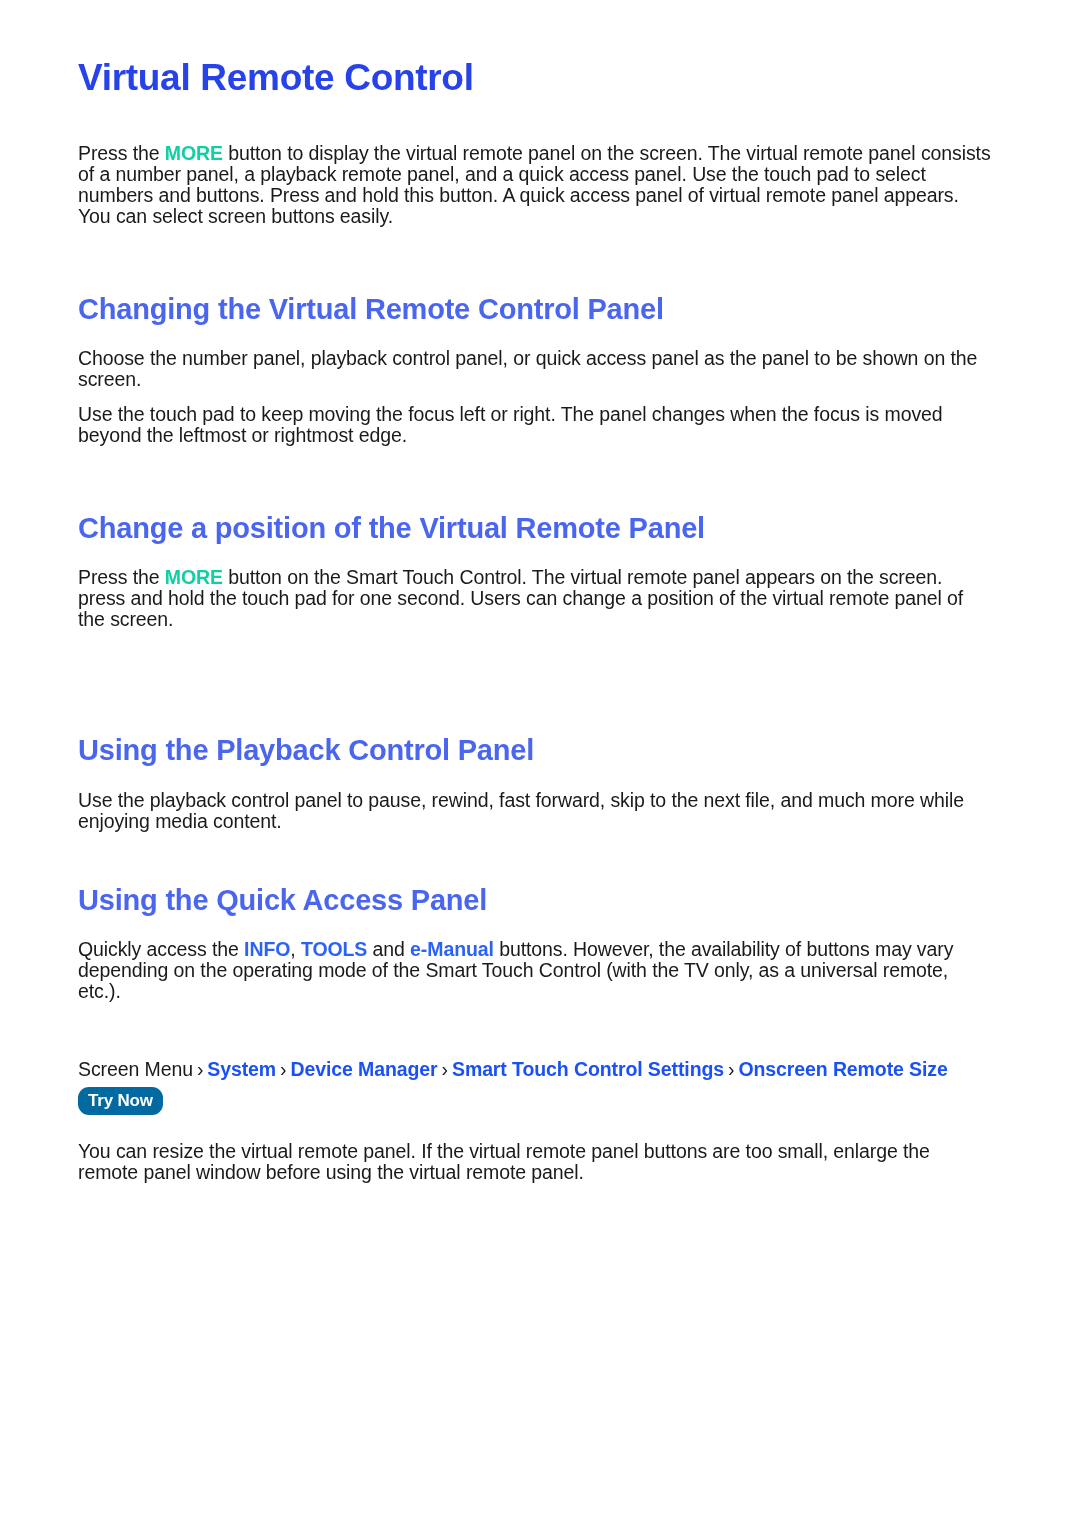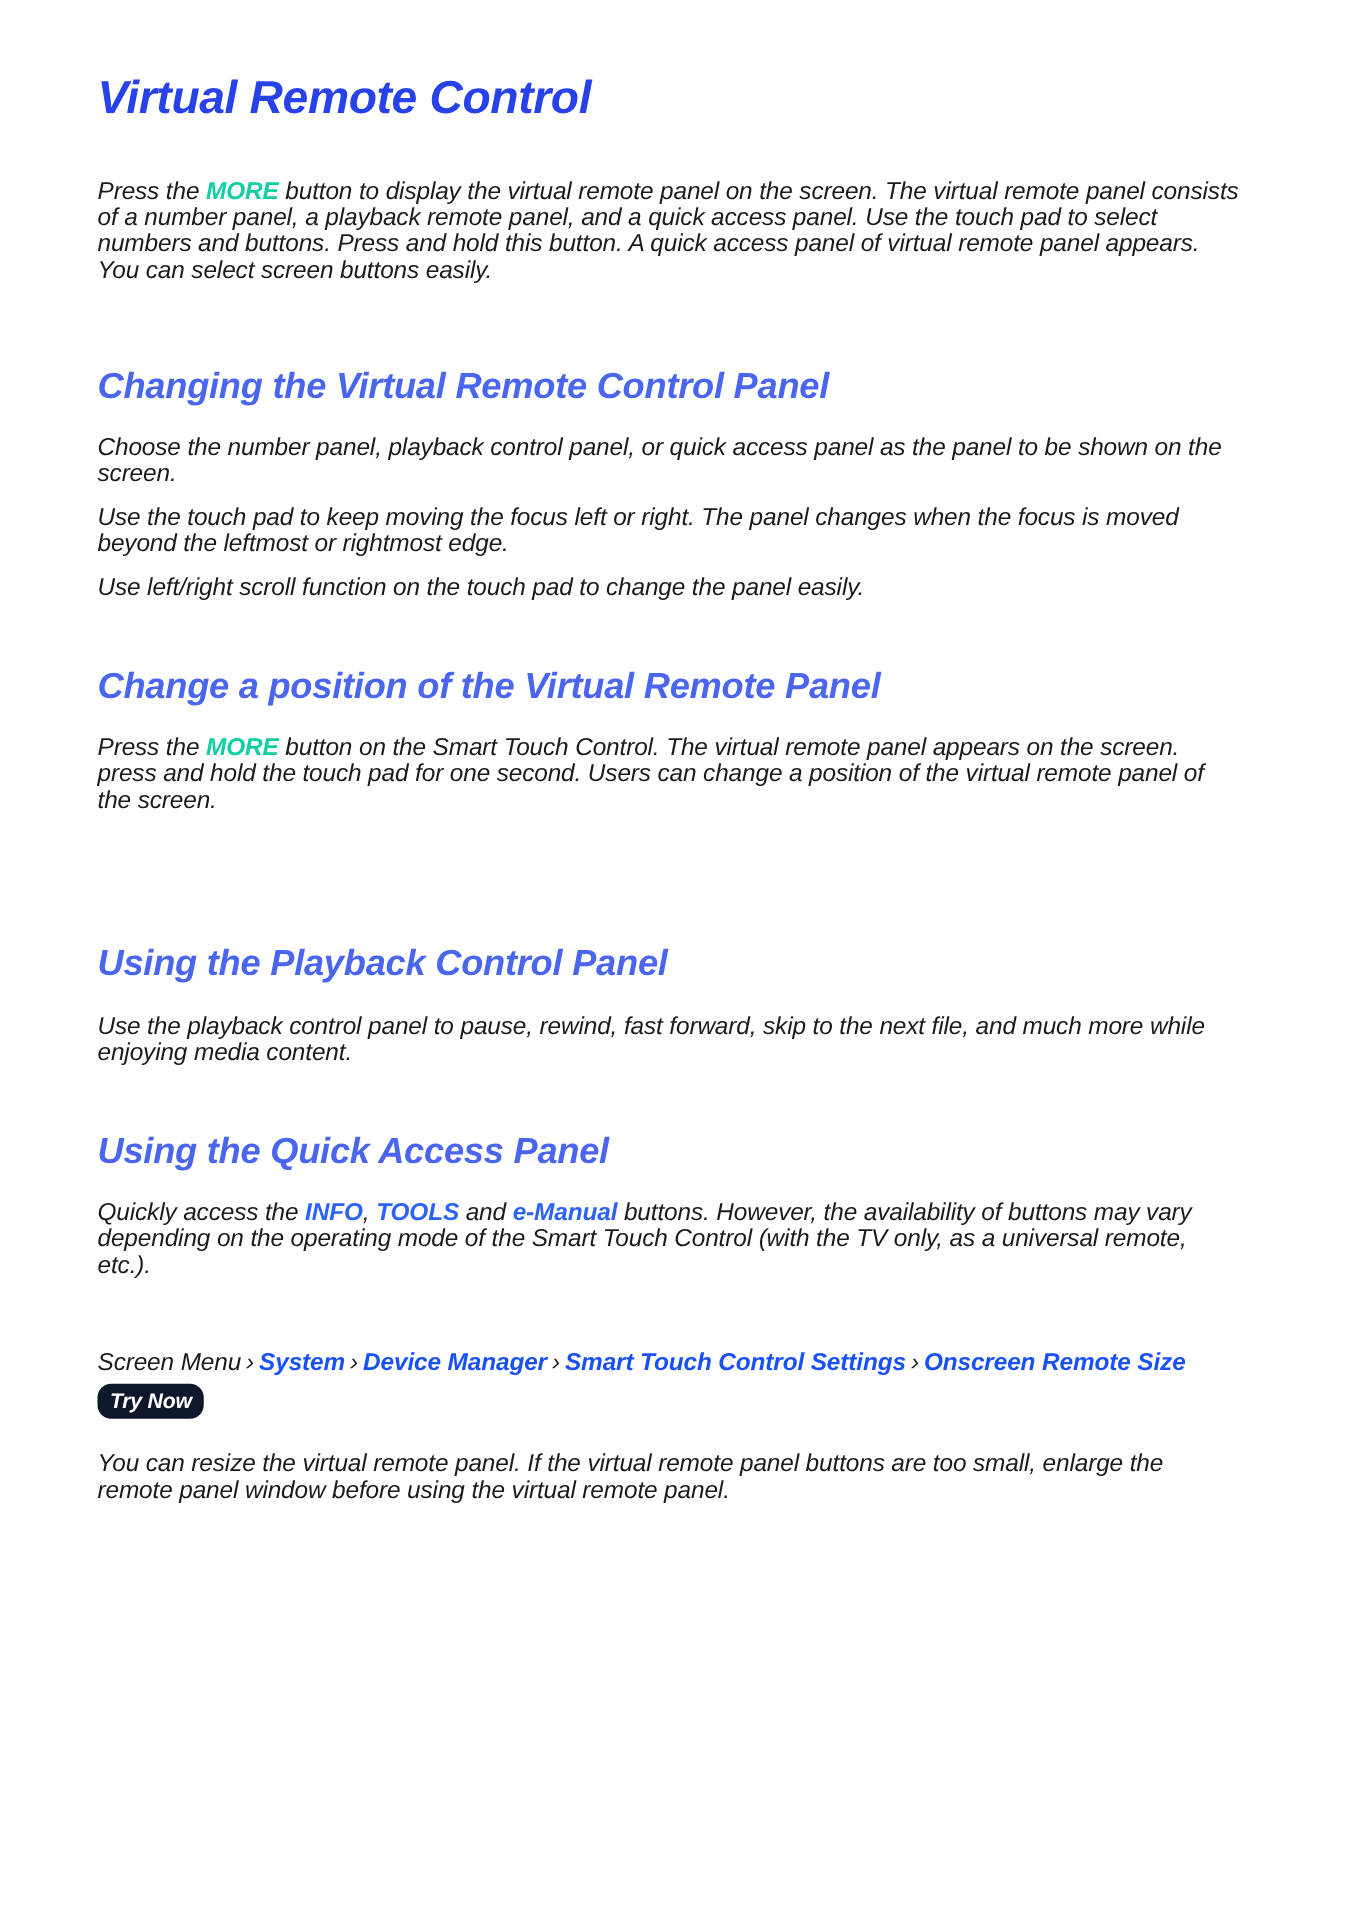--- a/index.html
+++ b/index.html
@@ -13,21 +13,20 @@
     height: 1527px;
     font-family: "Liberation Sans", sans-serif;
     color: #000000;
     overflow: hidden;
   }
   .page {
     width: 1069px;
     height: 1527px;
     padding: 58px 78px 0 78px;
     position: relative;
-    font-style: italic;
   }
   .page-title {
     font-size: 37px;
     font-weight: bold;
     color: #2742e8;
     letter-spacing: -0.3px;
     margin: 0 0 44px 0;
     line-height: 1.1;
   }
   .section-heading {
@@ -63,21 +62,21 @@
     color: #1a51f7;
     font-weight: bold;
   }
   .breadcrumb .crumb-sep {
     color: #1a1a1a;
     padding: 0 4px;
     font-weight: normal;
   }
   .try-now {
     display: inline-block;
-    background: #0f172a;
+    background: #0369a1;
     color: #ffffff;
     font-size: 17px;
     font-weight: bold;
     line-height: 1;
     padding: 5px 10px 6px 10px;
     border-radius: 11px;
     letter-spacing: -0.2px;
     vertical-align: middle;
   }
   .breadcrumb-block { margin-bottom: 26px; }
@@ -89,21 +88,20 @@
 
   <h1 class="page-title">Virtual Remote Control</h1>
 
   <p class="body-text"><span>Press the </span><span class="kw-teal">MORE</span><span> button to display the virtual remote panel on the screen. The virtual remote panel consists of a number panel, a playback remote panel, and a quick access panel. Use the touch pad to select numbers and buttons. Press and hold this button. A quick access panel of virtual remote panel appears. You can select screen buttons easily.</span></p>
 
   <div class="gap-xl"></div>
 
   <h2 class="section-heading">Changing the Virtual Remote Control Panel</h2>
   <p class="body-text">Choose the number panel, playback control panel, or quick access panel as the panel to be shown on the screen.</p>
   <p class="body-text">Use the touch pad to keep moving the focus left or right. The panel changes when the focus is moved beyond the leftmost or rightmost edge.</p>
-  <p class="body-text last">Use left/right scroll function on the touch pad to change the panel easily.</p>
 
   <div class="gap-xl"></div>
 
   <h2 class="section-heading">Change a position of the Virtual Remote Panel</h2>
   <p class="body-text last"><span>Press the </span><span class="kw-teal">MORE</span><span> button on the Smart Touch Control. The virtual remote panel appears on the screen. press and hold the touch pad for one second. Users can change a position of the virtual remote panel of the screen.</span></p>
 
   <div class="gap-xl"></div>
 
 
   <div class="gap-xl"></div>

